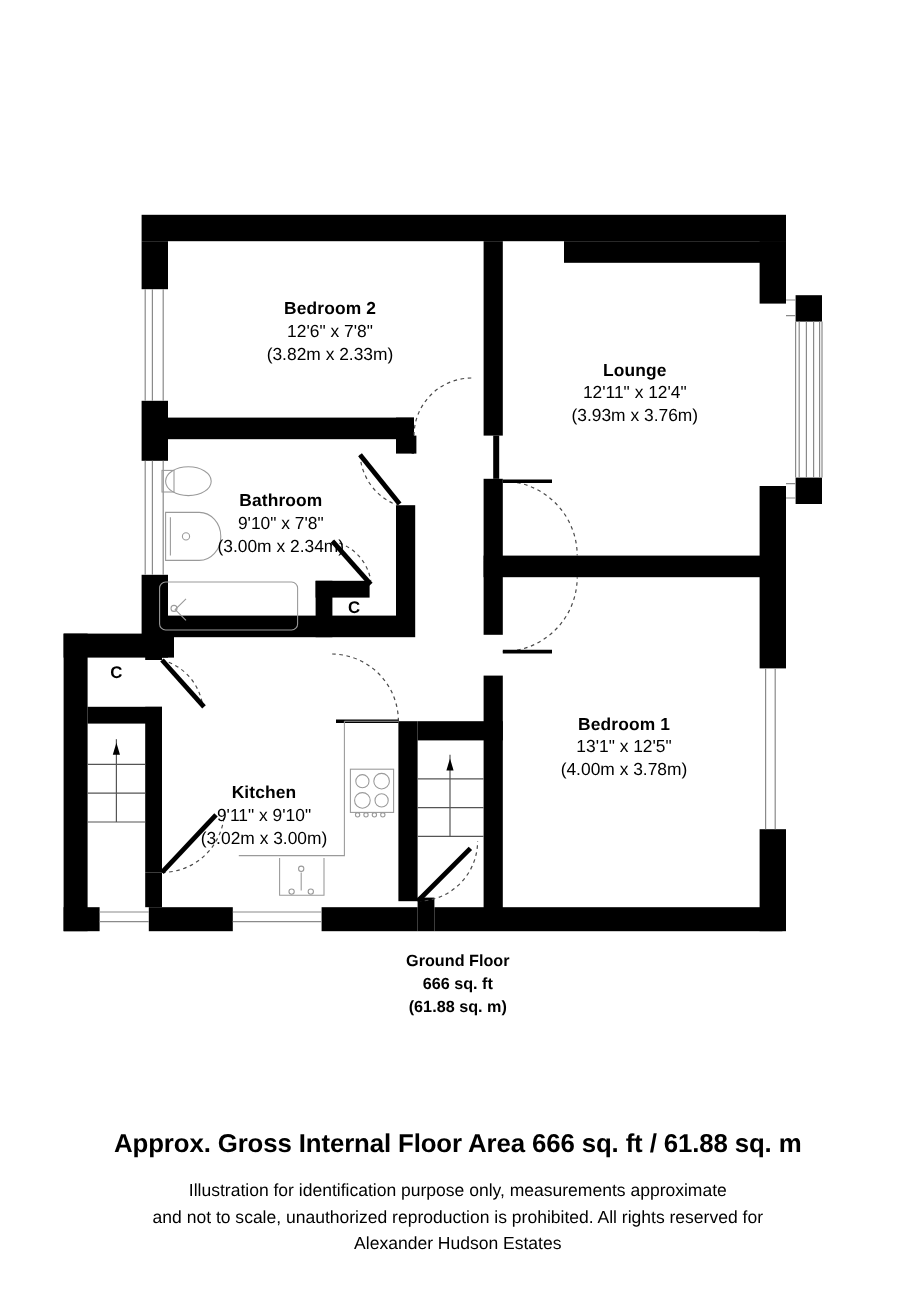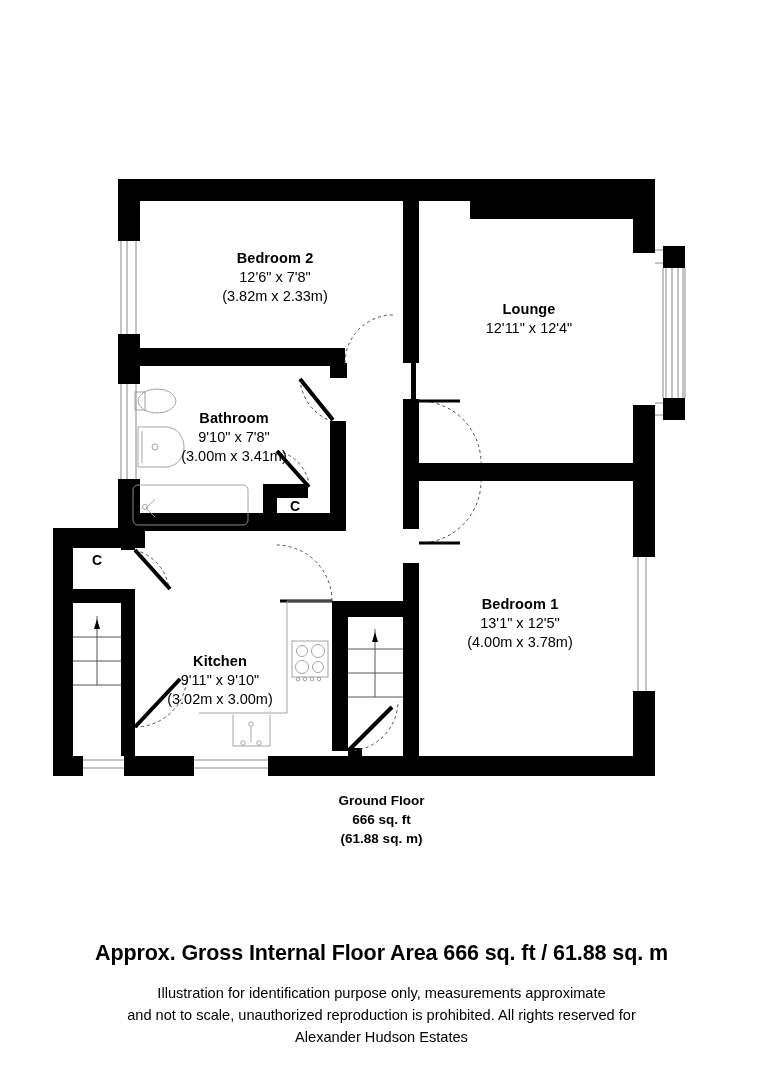--- a/index.html
+++ b/index.html
@@ -284,26 +284,27 @@
 
   <div class="room-label" style="left:155px; top:248px; width:240px;">
     <div class="room-name">Bedroom 2</div>
     <div class="room-dim">12'6" x 7'8"</div>
     <div class="room-dim">(3.82m x 2.33m)</div>
   </div>
 
   <div class="room-label" style="left:409px; top:299px; width:240px;">
     <div class="room-name">Lounge</div>
     <div class="room-dim">12'11" x 12'4"</div>
+    <div class="room-dim">(3.93m x 3.76m)</div>
   </div>
 
   <div class="room-label" style="left:116px; top:408px; width:236px;">
     <div class="room-name">Bathroom</div>
     <div class="room-dim">9'10" x 7'8"</div>
-    <div class="room-dim">(3.00m x 3.41m)</div>
+    <div class="room-dim">(3.00m x 2.34m)</div>
   </div>
 
   <div class="room-label" style="left:100px; top:615px; width:240px;margin-top:36px;">
     <div class="room-name">Kitchen</div>
     <div class="room-dim">9'11" x 9'10"</div>
     <div class="room-dim">(3.02m x 3.00m)</div>
   </div>
 
   <div class="room-label" style="left:400px; top:594px; width:240px;">
     <div class="room-name">Bedroom 1</div>

